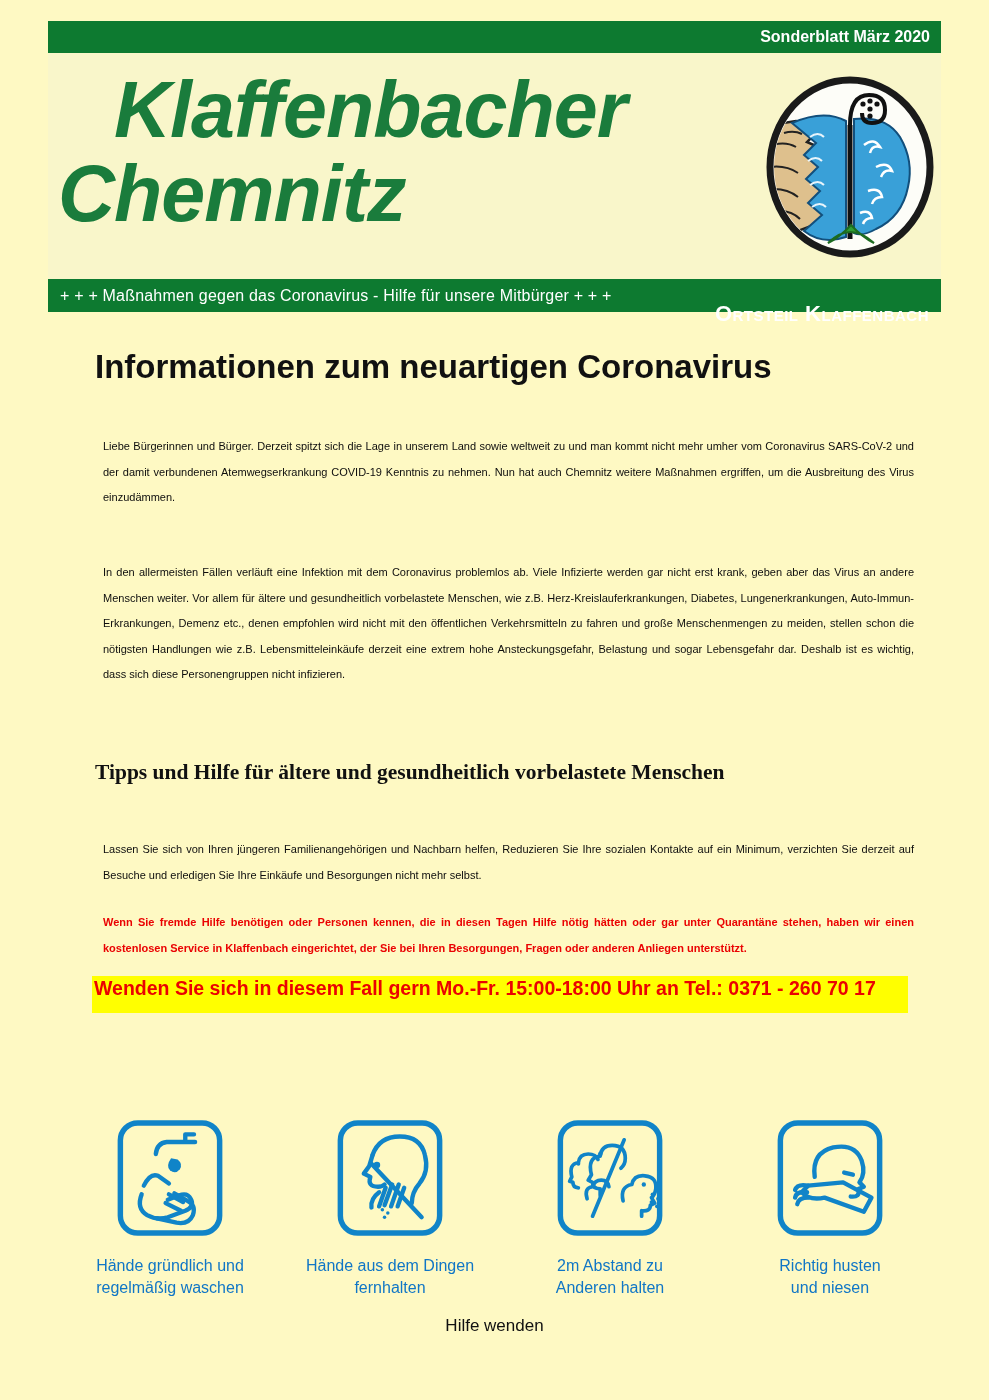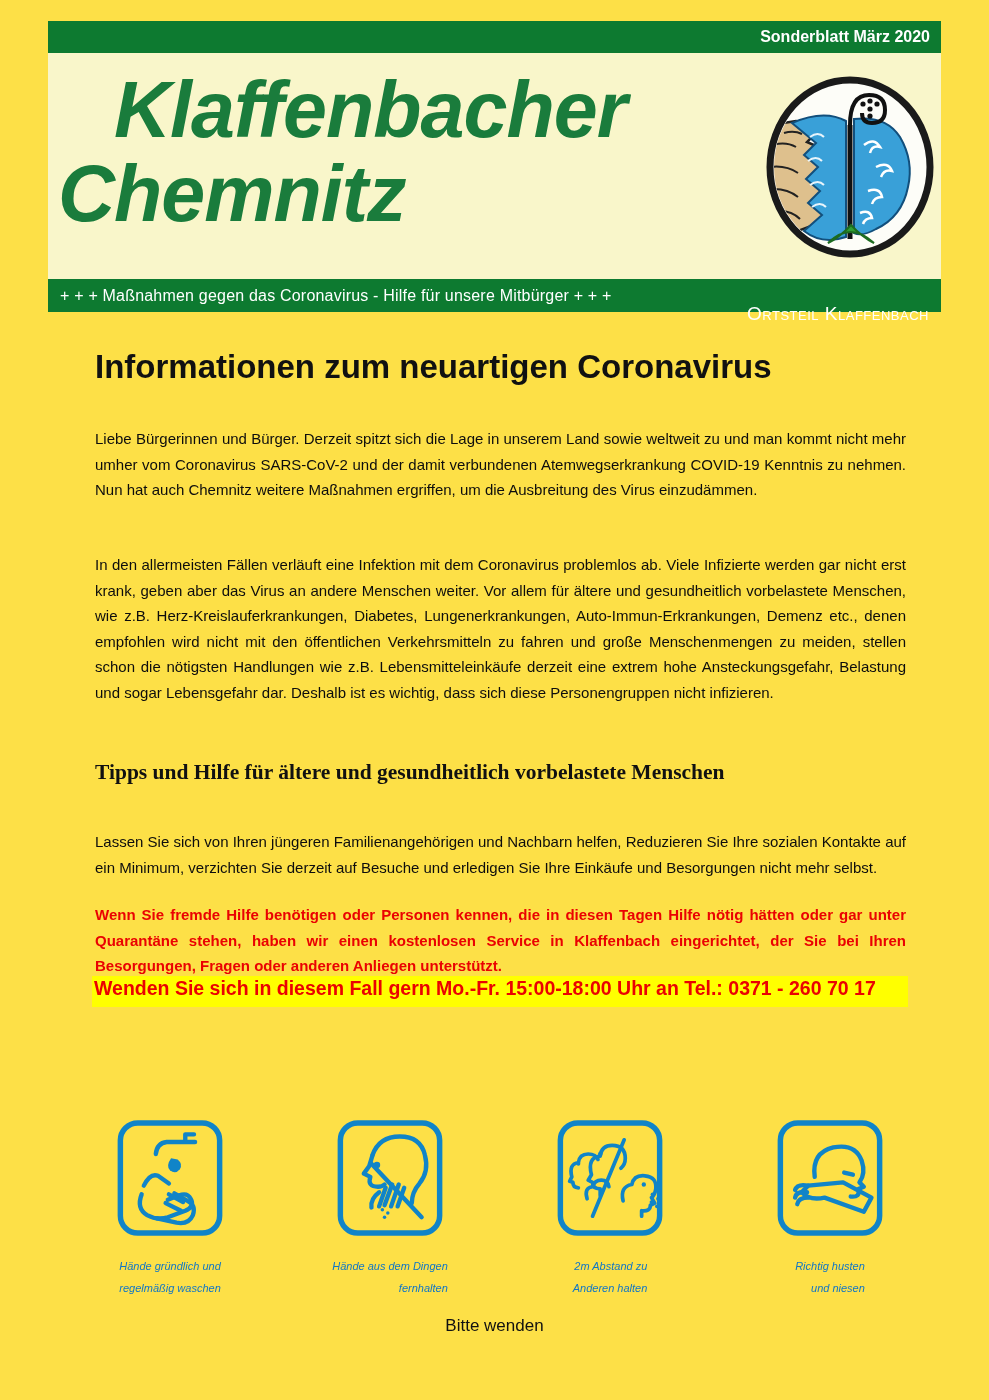--- a/index.html
+++ b/index.html
@@ -1,17 +1,17 @@
 <!DOCTYPE html>
 <html><head>
 <meta charset="utf-8">
 <style>
   html,body { margin:0; padding:0; background:#ffffff; }
   .page {
-    position:relative; width:989px; height:1400px; background:#fde047;
+    position:relative; width:989px; height:1400px; background:#fef9c3;
     font-family:"Liberation Sans", sans-serif; overflow:hidden; color:#111;
   }
   
   .bar { position:absolute; left:48px; width:893px; background:#0d7a30; box-sizing:border-box; }
   .bar-top { top:21px; height:32px; }
   .issue-label {
     position:absolute; right:11px; top:0; line-height:32px;
     color:#ffffff; font-weight:bold; font-size:16px;
   }
   .masthead { position:absolute; left:48px; top:53px; width:893px; height:226px; background:#f9f6ca; }
@@ -20,45 +20,45 @@
     font-size:79px; line-height:82px; letter-spacing:-1px; white-space:nowrap;
   }
   .title-line1 { left:66px; top:16px; }
   .title-line2 { left:10px; top:100px; }
   .crest { position:absolute; left:716px; top:22px; width:172px; height:184px; }
   .bar-ticker {
     top:279px; height:33px; display:flex; justify-content:space-between;
     align-items:center; padding:16px 12px; color:#ffffff;
   }
   .ticker-text { font-size:16px; letter-spacing:0.2px; }
-  .district-text { font-variant:small-caps; font-weight:normal; font-size:19px; letter-spacing:0.5px;margin-top:37px; }
+  .district-text { font-variant:small-caps; font-weight:bold; font-size:22px; letter-spacing:0.5px;margin-top:37px; }
   
   .headline { position:absolute; left:95px; top:348px; font-size:33px; font-weight:bold; margin:0; }
   .body-text {
-    position:absolute; left:95px; width:811px; margin:0;
-    font-size:15px; line-height:25.5px; text-align:justify; color:#0d0d0d;
+    position:absolute; left:95px; width:811px; margin:8px;
+    font-size:11px; line-height:25.5px; text-align:justify; color:#0d0d0d;
   }
   .p1 { top:426px; }
   .p2 { top:552px; }
   .subheadline { position:absolute; left:95px; top:760px; font-size:21.5px; font-weight:bold; margin:0;font-family:Liberation Serif, serif; }
   .p3 { top:829px; }
   .alert { top:902px; color:#ea0202; font-weight:bold; }
   .highlight-line {
     position:absolute; left:92px; top:976px; width:816px; background:#ffff00;
     color:#ea0202; font-weight:bold; font-size:19.5px; line-height:25px;
-    padding:0 0 6px 2px; box-sizing:border-box; white-space:nowrap;
+    padding:0 0 12px 2px; box-sizing:border-box; white-space:nowrap;
   }
   .note { top:1011px; }
   
   .icons-row { position:absolute; left:60px; top:1118px; width:880px; display:flex; }
   .icon-col { width:220px; display:flex; flex-direction:column; align-items:center; }
   .icon-col svg { width:112px; height:120px; display:block; }
   .icon-caption {
-    margin-top:17px; font-style:italic; color:#1076c6; font-size:11px;
-    line-height:22px; text-align:right; white-space:pre-line;
+    margin-top:17px; color:#1076c6; font-size:16px;
+    line-height:22px; text-align:center; white-space:pre-line;
   }
   
   .turn-page { position:absolute; left:0; top:1316px; width:100%; text-align:center; font-size:17px; }
 </style>
 </head>
 <body>
 
 <div class="page">
 
   <div class="bar bar-top">
@@ -170,15 +170,15 @@
         <path d="M63 50 l8 2"></path>
         <path d="M30 62 l32 -3 26 14 -7 13 -36 -13 q-14 3 -21 -5 z"></path>
         <path d="M30 62 q-10 -2 -12 4 M29 68 q-10 -1 -11 5 M30 73 q-9 0 -10 6"></path>
       </svg>
       <div class="icon-caption">Richtig husten
 und niesen</div>
     </div>
 
   </div>
 
-  <div class="turn-page">Bitte wenden</div>
+  <div class="turn-page">Hilfe wenden</div>
 
 </div>
 
 </body></html>

